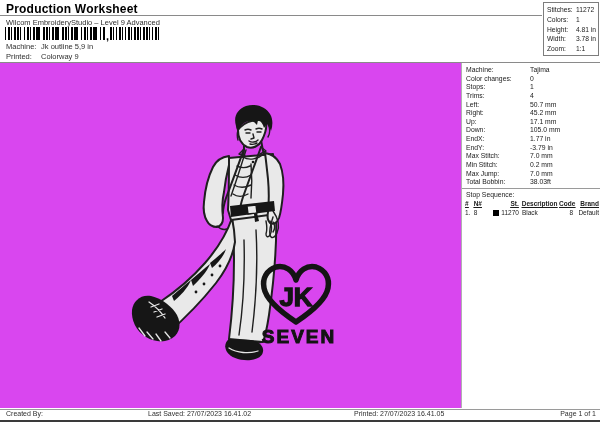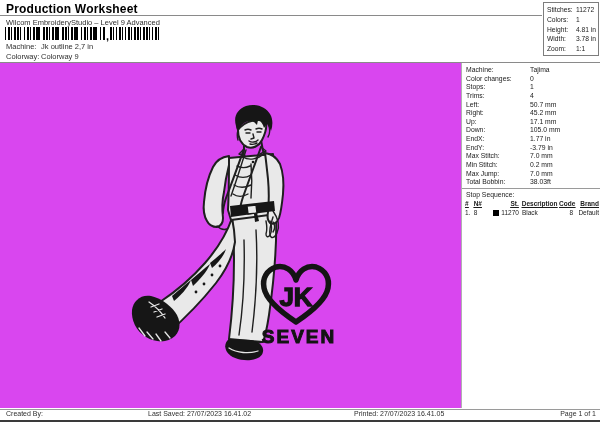--- a/index.html
+++ b/index.html
@@ -75,24 +75,24 @@
   <div class="subtitle">Wilcom EmbroideryStudio – Level 9 Advanced</div>
 
   <div class="barcode">
     <span class="bars b1"></span>
     <span class="comma">,</span>
     <span class="bars b2"></span>
   </div>
 
   <div class="info-row" style="top:42px">
     <span class="info-label">Machine:</span>
-    <span>Jk outline 2,7 in</span>
+    <span>Jk outline 5,9 in</span>
   </div>
   <div class="info-row" style="top:52px">
-    <span class="info-label">Colorway:</span>
+    <span class="info-label">Printed:</span>
     <span>Colorway 9</span>
   </div>
   <div class="header-rule"></div>
 
   <div class="summary-box">
     <div class="summary-row">
         <span class="lbl">Stitches:</span>
         <span>11272</span>
       </div>
     <div class="summary-row">

